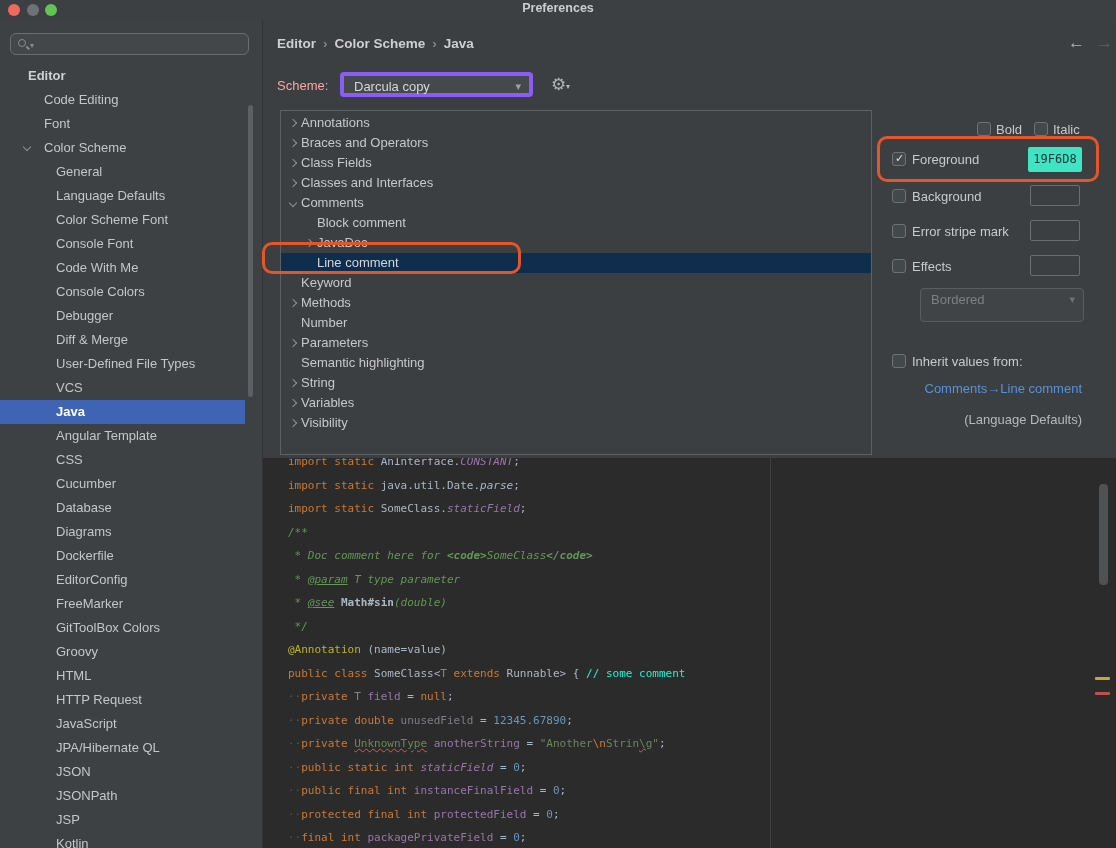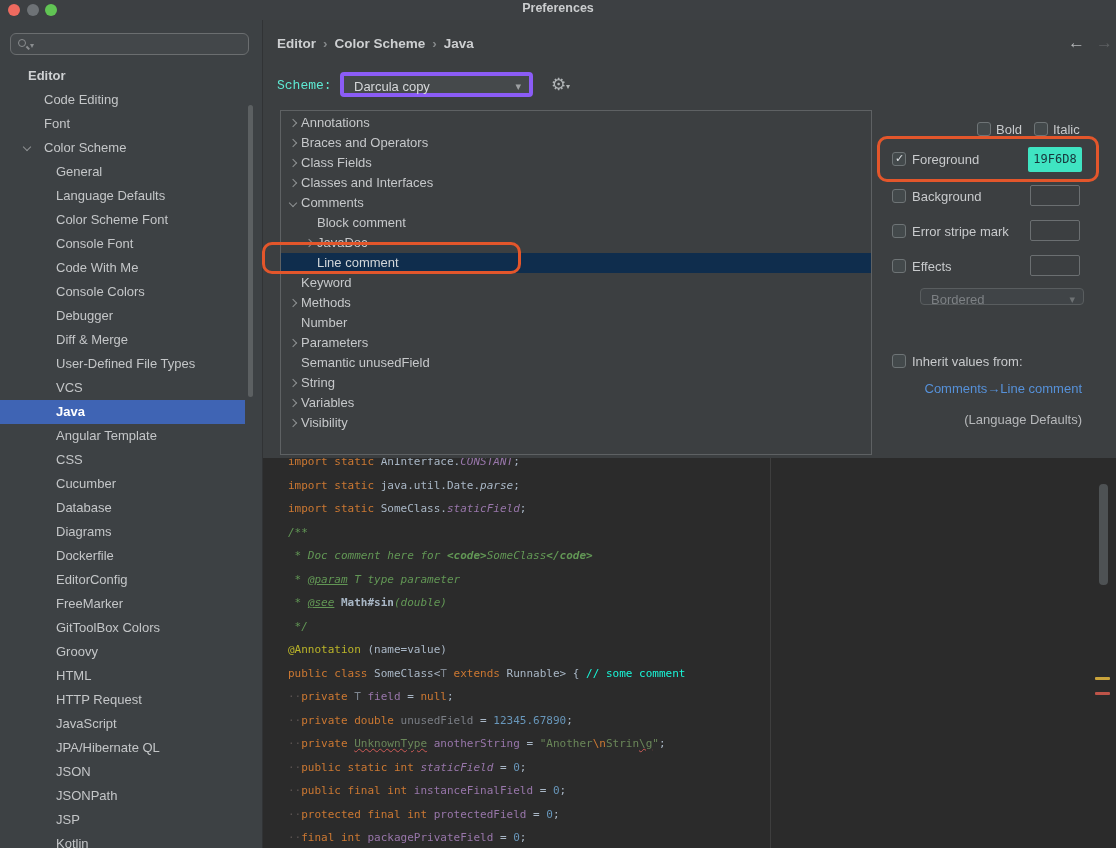--- a/index.html
+++ b/index.html
@@ -42,21 +42,21 @@
   .chv.down { transform:rotate(45deg); }
 
   
   .breadcrumb { position:absolute; left:277px; top:36px; font-size:13.5px; font-weight:bold; color:#CDCFD1; }
   .breadcrumb .sep { color:#85888A; padding:0 7px; font-weight:bold; }
   .nav-arrow { position:absolute; top:33px; font-size:17px; }
   .nav-arrow.back { left:1068px; color:#B4B6B8; }
   .nav-arrow.fwd  { left:1096px; color:#5D6062; }
 
   
-  .scheme-label { position:absolute; left:277px; top:78px; font-size:13px; color:#5eead4;font-family:Liberation Mono, monospace; }
+  .scheme-label { position:absolute; left:277px; top:78px; font-size:13px; color:#fca5a5; }
   .combo { position:absolute; border-radius:4px; background:#45494B; font-size:13px; }
   .combo .txt { position:absolute; left:10px; top:3px; color:#D6D8DA; }
   .combo .car { position:absolute; right:8px; top:4px; font-size:11px; color:#9EA1A3; }
   .scheme-combo { left:340px; top:72px; width:193px; height:25px; border:4px solid #8b5cf6; }
   .gear { position:absolute; left:551px; top:74px; font-size:17px; color:#AFB3B5; }
   .gear-caret { position:absolute; left:566px; top:82px; font-size:8px; color:#AFB3B5; }
 
   
   .tree-panel { position:absolute; left:280px; top:110px; width:592px; height:345px;
     background:#3C3F41; border:1px solid #5E6163; overflow:hidden; }
@@ -75,21 +75,21 @@
   .hl-foreground   { left:877px; top:136px; width:222px; height:46px; }
 
   
   .opt-label { position:absolute; font-size:13px; color:#C8CACC; }
   .cb { position:absolute; width:14px; height:14px; border:1px solid #6E7476; border-radius:3px; background:#43494B; }
   .cb.checked::after { content:"✓"; position:absolute; left:2px; top:-1px; font-size:11px; color:#DFE1E5; }
   .swatch { position:absolute; left:1028px; top:147px; width:54px; height:25px; background:#3FE4C2;
     border-radius:2px; text-align:center; line-height:25px;
     font-family:"DejaVu Sans Mono", monospace; font-size:12px; color:#17353B; }
   .color-box { position:absolute; left:1030px; width:50px; height:21px; border:1px solid #6B6F71; border-radius:2px; }
-  .effects-combo { left:920px; top:288px; width:164px; height:17px; border:1px solid #595D5F; background:#404447; }
+  .effects-combo { left:920px; top:288px; width:164px; height:34px; border:1px solid #595D5F; background:#404447; }
   .effects-combo .txt { color:#7D8184; }
   .effects-combo .car { color:#6E7274; }
   .inherit-block { position:absolute; left:870px; top:381px; width:212px; text-align:right; }
   .inherit-link { font-size:13px; color:#5691D9; cursor:pointer; display:block; }
   .inherit-sub { font-size:13px; color:#B6B8BA; display:block; margin-top:16px; }
 
   
   .code-panel { position:absolute; left:263px; top:458px; width:853px; height:390px;
     background:#2B2B2B; overflow:hidden; }
   .code-lines { position:absolute; left:25px; top:-8px;
@@ -194,21 +194,21 @@
     <div class="tree-row lvl0" style="top: 42px;"><span class="t-chv chv"></span><span class="t-lab">Class Fields</span></div>
     <div class="tree-row lvl0" style="top: 62px;"><span class="t-chv chv"></span><span class="t-lab">Classes and Interfaces</span></div>
     <div class="tree-row lvl0" style="top: 82px;"><span class="t-chv chv down"></span><span class="t-lab">Comments</span></div>
     <div class="tree-row lvl1" style="top: 122px;"><span class="t-chv chv"></span><span class="t-lab">JavaDoc</span></div>
     <div class="tree-row lvl1" style="top: 102px;"><span class="t-lab">Block comment</span></div>
     <div class="tree-row lvl1 sel" style="top: 142px;"><span class="t-lab">Line comment</span></div>
     <div class="tree-row lvl0" style="top: 162px;"><span class="t-lab">Keyword</span></div>
     <div class="tree-row lvl0" style="top: 182px;"><span class="t-chv chv"></span><span class="t-lab">Methods</span></div>
     <div class="tree-row lvl0" style="top: 202px;"><span class="t-lab">Number</span></div>
     <div class="tree-row lvl0" style="top: 222px;"><span class="t-chv chv"></span><span class="t-lab">Parameters</span></div>
-    <div class="tree-row lvl0" style="top: 242px;"><span class="t-lab">Semantic unusedField</span></div>
+    <div class="tree-row lvl0" style="top: 242px;"><span class="t-lab">Semantic highlighting</span></div>
     <div class="tree-row lvl0" style="top: 262px;"><span class="t-chv chv"></span><span class="t-lab">String</span></div>
     <div class="tree-row lvl0" style="top: 282px;"><span class="t-chv chv"></span><span class="t-lab">Variables</span></div>
     <div class="tree-row lvl0" style="top: 302px;"><span class="t-chv chv"></span><span class="t-lab">Visibility</span></div>
   </div>
 
 <div class="cb" style="left:977px; top:122px;"></div>
 <div class="opt-label" style="left:996px; top:122px;">Bold</div>
 <div class="cb" style="left:1034px; top:122px;"></div>
 <div class="opt-label" style="left:1053px; top:122px;">Italic</div>
 

